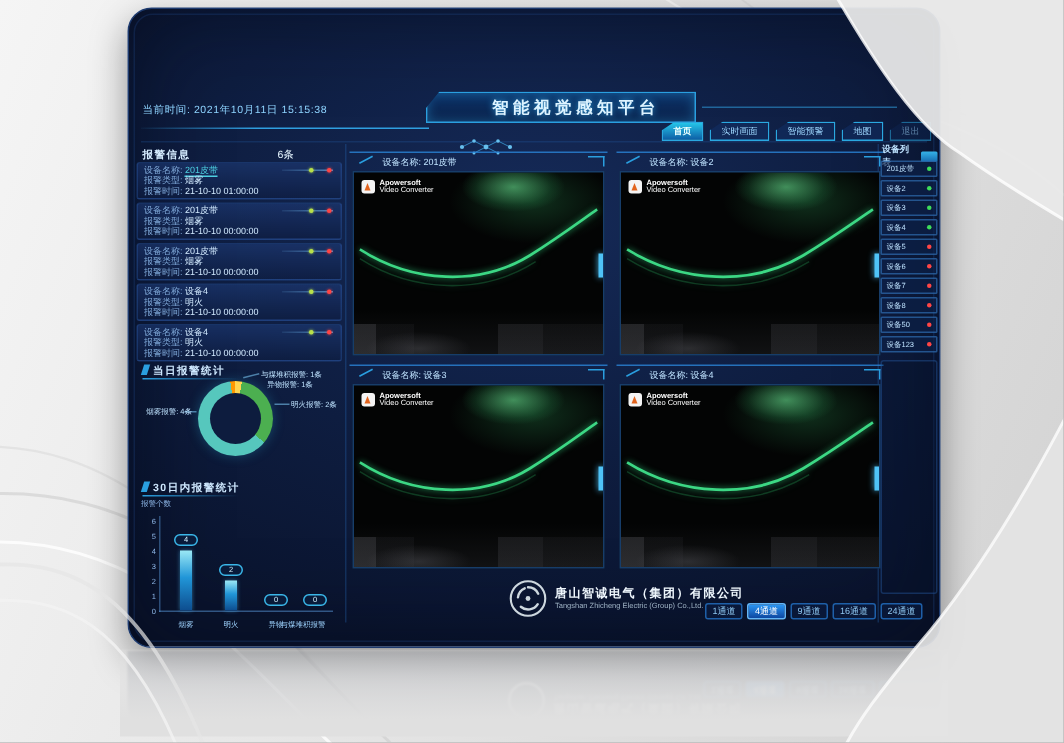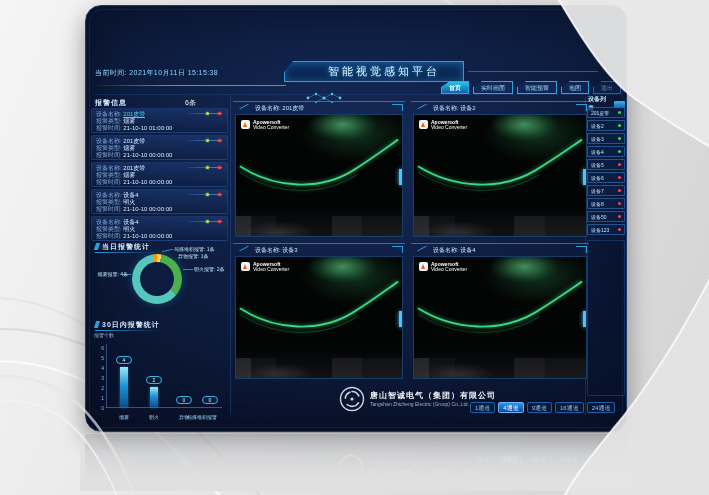--- a/index.html
+++ b/index.html
@@ -27,21 +27,21 @@
   .hline1 { position:absolute; left:8px; top:79px; width:192px; height:1px;
     background:linear-gradient(90deg, rgba(47,159,224,.05), #2f9fe0 40%, #2f9fe0); }
   .hline2 { position:absolute; left:382px; top:65px; width:130px; height:1px; background:rgba(47,159,224,.55); }
   .titlebox {
     position:absolute; left:198px; top:55px; width:180px; height:21px;
     background:linear-gradient(180deg,#0c3369,#0a2048);
     border:1px solid #2a9fe0; clip-path:polygon(9px 0, 100% 0, 100% 100%, 0 100%, 0 11px);
     display:flex; align-items:center; justify-content:center;
     box-shadow:0 0 8px rgba(42,159,224,.45) inset;
   }
-  .titlebox span { font-size:11px; font-weight:normal; color:#dcf3ff; letter-spacing:3px; text-shadow:0 0 5px #2a9fe0;margin-left:20px; }
+  .titlebox span { font-size:11px; font-weight:bold; color:#dcf3ff; letter-spacing:3px; text-shadow:0 0 5px #2a9fe0;margin-left:20px; }
   .nav { position:absolute; right:5px; top:75px; display:flex; gap:4px; }
   .nav .navbtn {
     height:13px; padding:0 7px; font-size:6px; line-height:12px; color:#9fd8ff; white-space:nowrap;
     border:1px solid #2aa8e0; background:rgba(18,52,108,.45); cursor:pointer;
     clip-path:polygon(9px 0, 100% 0, 100% 100%, 0 100%, 0 6px);
   }
   .nav .navbtn.active { background:linear-gradient(180deg,#25c4e8,#0d5fa6); color:#eaffff; font-weight:bold; }
   .nav .navbtn:last-child { opacity:.55; }
 
   

